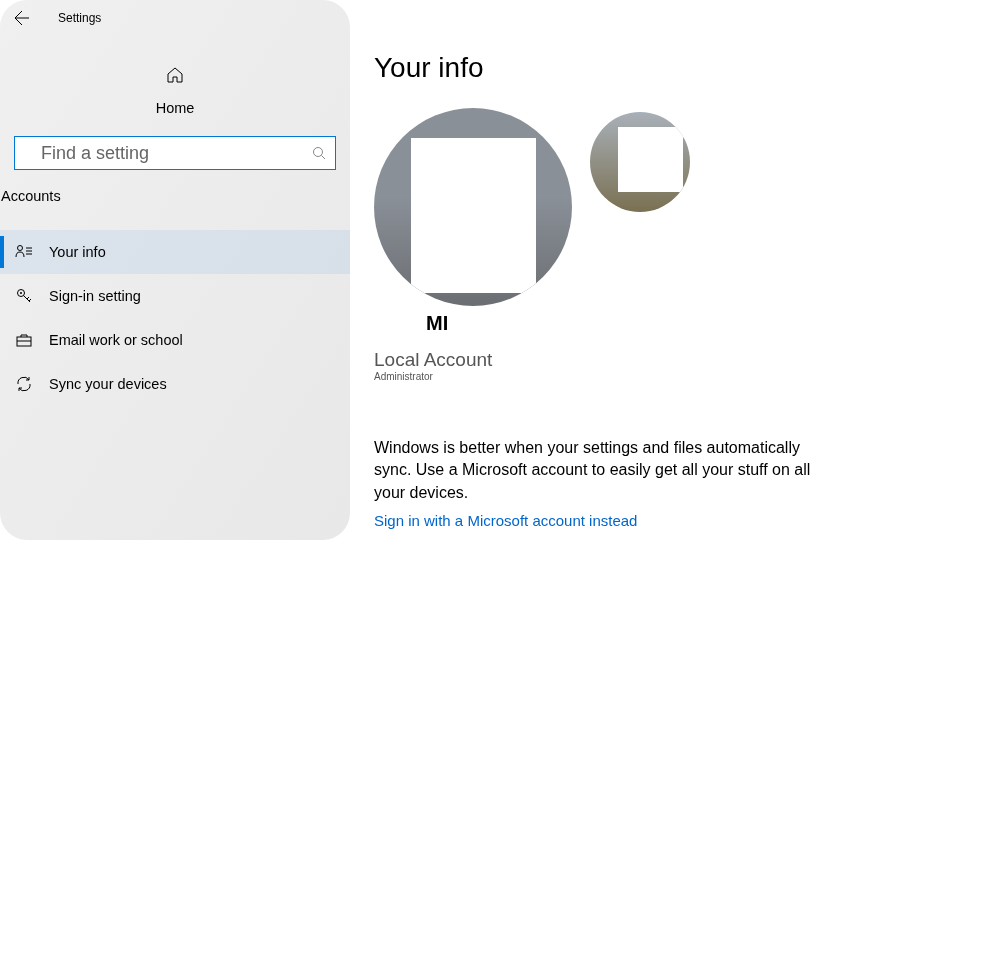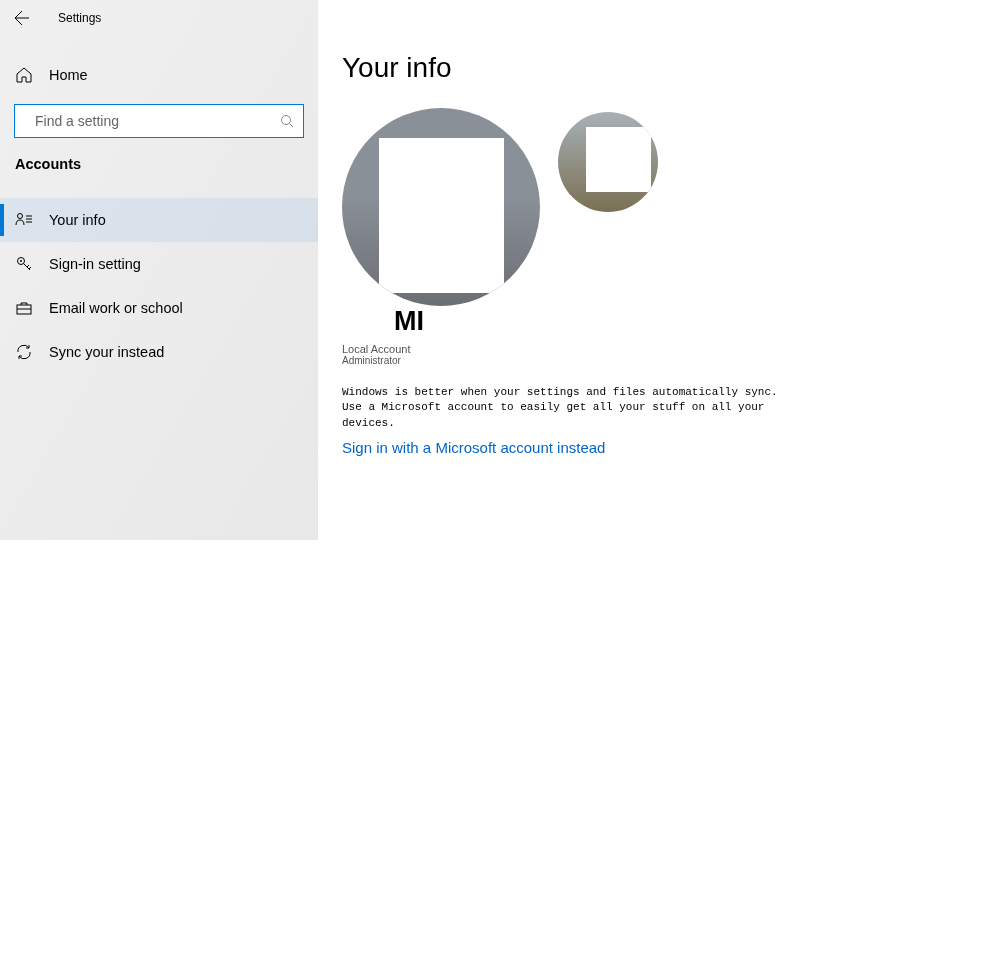--- a/index.html
+++ b/index.html
@@ -9,25 +9,26 @@
       font-family: "Segoe UI", -apple-system, sans-serif;
     }
     body {
       width: 998px;
       height: 961px;
       background: #ffffff;
       display: flex;
       overflow: hidden;
     }
     .sidebar {
-      width: 318px;
+      width: 350px;
       height: 540px;
       background: linear-gradient(to bottom right, #f0f0f0, #e8e8e8);
       display: flex;
       flex-direction: column;
+      border-radius: 27px;
     }
     .titlebar {
       height: 36px;
       display: flex;
       align-items: center;
       padding-left: 14px;
       gap: 28px;
     }
     .back-arrow {
       width: 16px;
@@ -41,61 +42,62 @@
       font-size: 12px;
       color: #000;
     }
     .home-row {
       display: flex;
       align-items: center;
       padding: 12px 15px;
       gap: 16px;
       cursor: pointer;
       margin-top: 18px;
+      flex-direction: column;
     }
     .home-row .icon {
       width: 18px;
       height: 18px;
     }
     .home-row .label {
       font-size: 14.5px;
       color: #000;
     }
     .search-wrapper {
       padding: 8px 14px 0 14px;
     }
     .search-box {
       width: 100%;
       height: 34px;
       border: 1px solid #0078d7;
       background: #fff;
-      padding: 0 34px 0 20px;
-      font-size: 14px;
+      padding: 0 34px 0 26px;
+      font-size: 18px;
       color: #ec4899;
       outline: none;
       position: relative;
     }
     .search-box::placeholder {
       color: #666;
     }
     .search-container {
       position: relative;
     }
     .search-icon-right {
       position: absolute;
       right: 10px;
       top: 50%;
       transform: translateY(-50%);
       color: #888;
       pointer-events: none;
     }
     .section-header {
       font-size: 14.5px;
-      font-weight: 700;
-      padding: 18px 15px 10px;
+      font-weight: 400;
+      padding: 18px 1px 10px;
     }
     .nav-list {
       margin-top: 16px;
     }
     .nav-item {
       display: flex;
       align-items: center;
       padding: 13px 15px;
       gap: 16px;
       cursor: pointer;
@@ -165,40 +167,40 @@
     .avatar-small::after {
       content: "";
       position: absolute;
       top: 15px;
       left: 28px;
       width: 65px;
       height: 65px;
       background: #ffffff;
     }
     .user-name {
-      font-size: 27px;
+      font-size: 20px;
       font-weight: 600;
+      margin-top: 6px;
       margin-left: 52px;
     }
     .account-type {
-      font-size: 11px;
+      font-size: 19px;
       color: #555;
-      margin-top: 6px;
+      margin-top: 14px;
     }
     .role {
       font-size: 10px;
       color: #555;
     }
     .description {
-      font-size: 11px;
+      font-size: 16px;
       color: #000;
-      margin-top: 19px;
+      margin-top: 55px;
       max-width: 460px;
       line-height: 1.4;
-      font-family: Liberation Mono, monospace;
     }
     .signin-link {
       display: inline-block;
       color: #0066cc;
       font-size: 15px;
       margin-top: 8px;
       cursor: pointer;
     }
     svg { display: block; }
   </style>
@@ -278,21 +280,21 @@
     </div>
 
 
     <div class="nav-item">
       <span class="icon">
         <svg width="18" height="18" viewBox="0 0 18 18">
             <path d="M3 9 A6 6 0 0 1 14 5 M15 9 A6 6 0 0 1 4 13" stroke="#000" stroke-width="1" fill="none"></path>
             <path d="M14 2 L14 5 L11 5 M4 16 L4 13 L7 13" stroke="#000" stroke-width="1" fill="none"></path>
           </svg>
       </span>
-      <span>Sync your instead</span>
+      <span>Sync your devices</span>
     </div>
 
   </div>
 </div>
 
 <div class="main">
   <h1 class="page-title">Your info</h1>
 
   <div class="avatars">
     <div class="avatar-large"></div>

